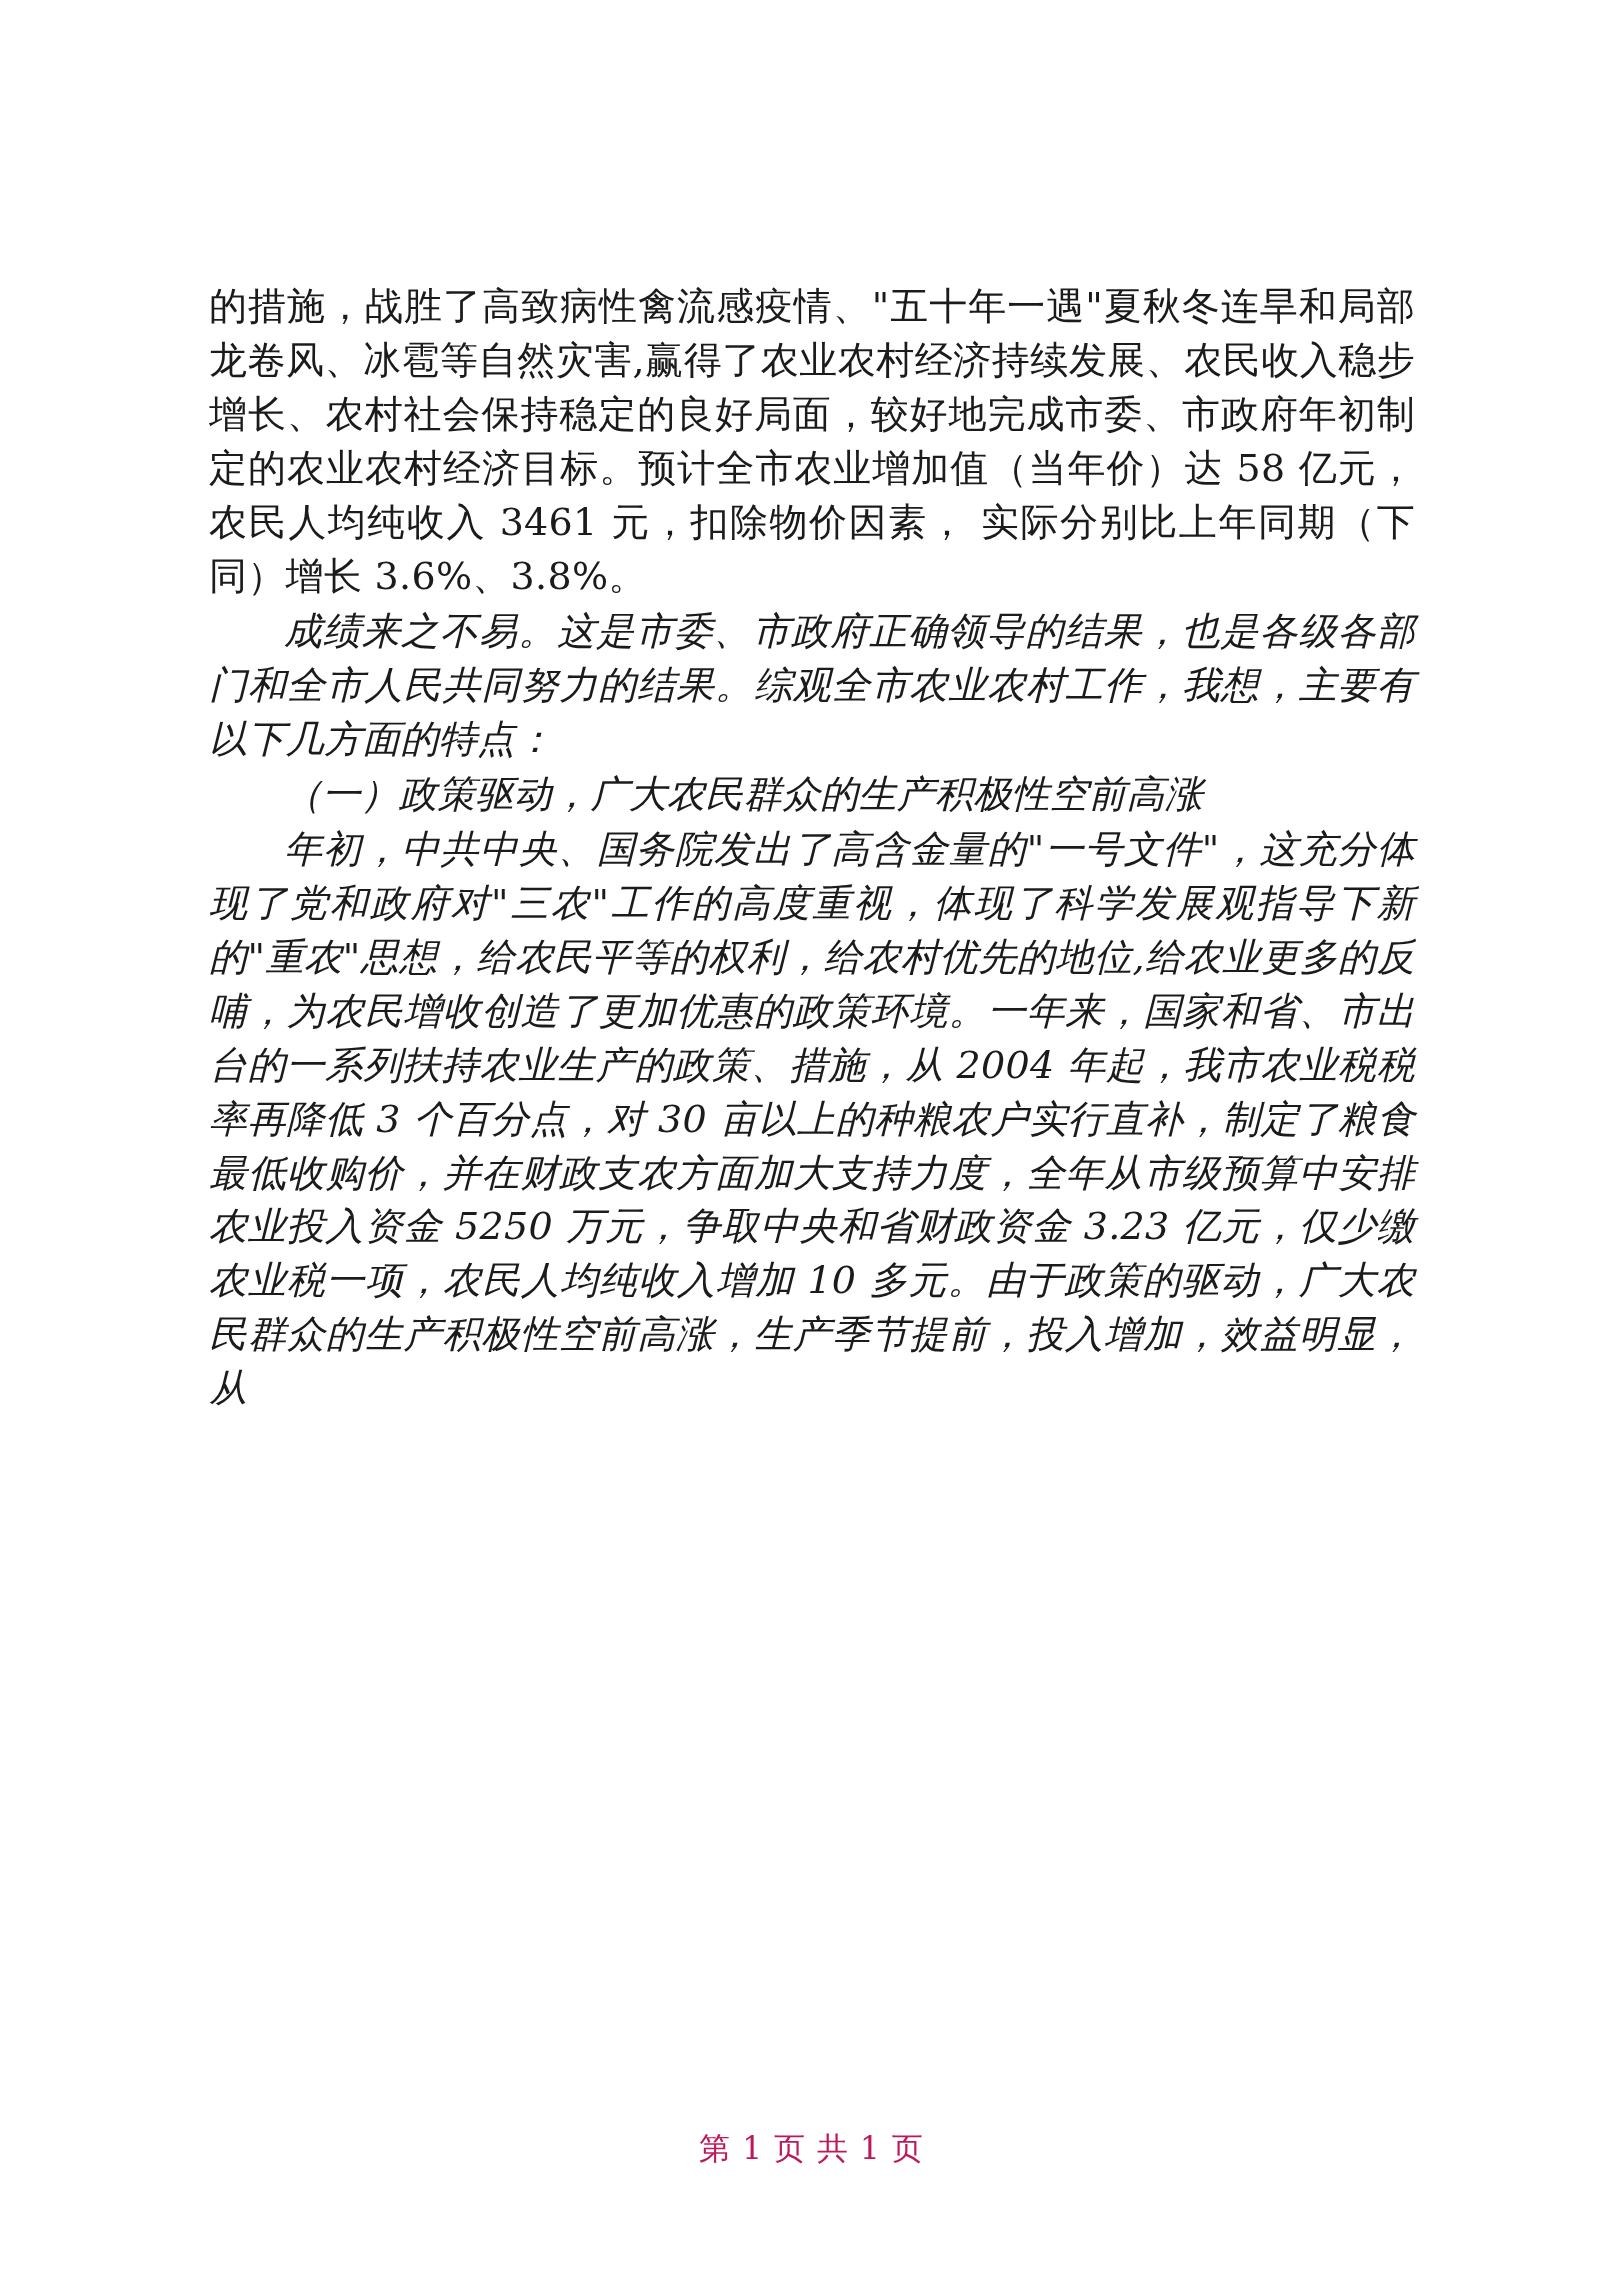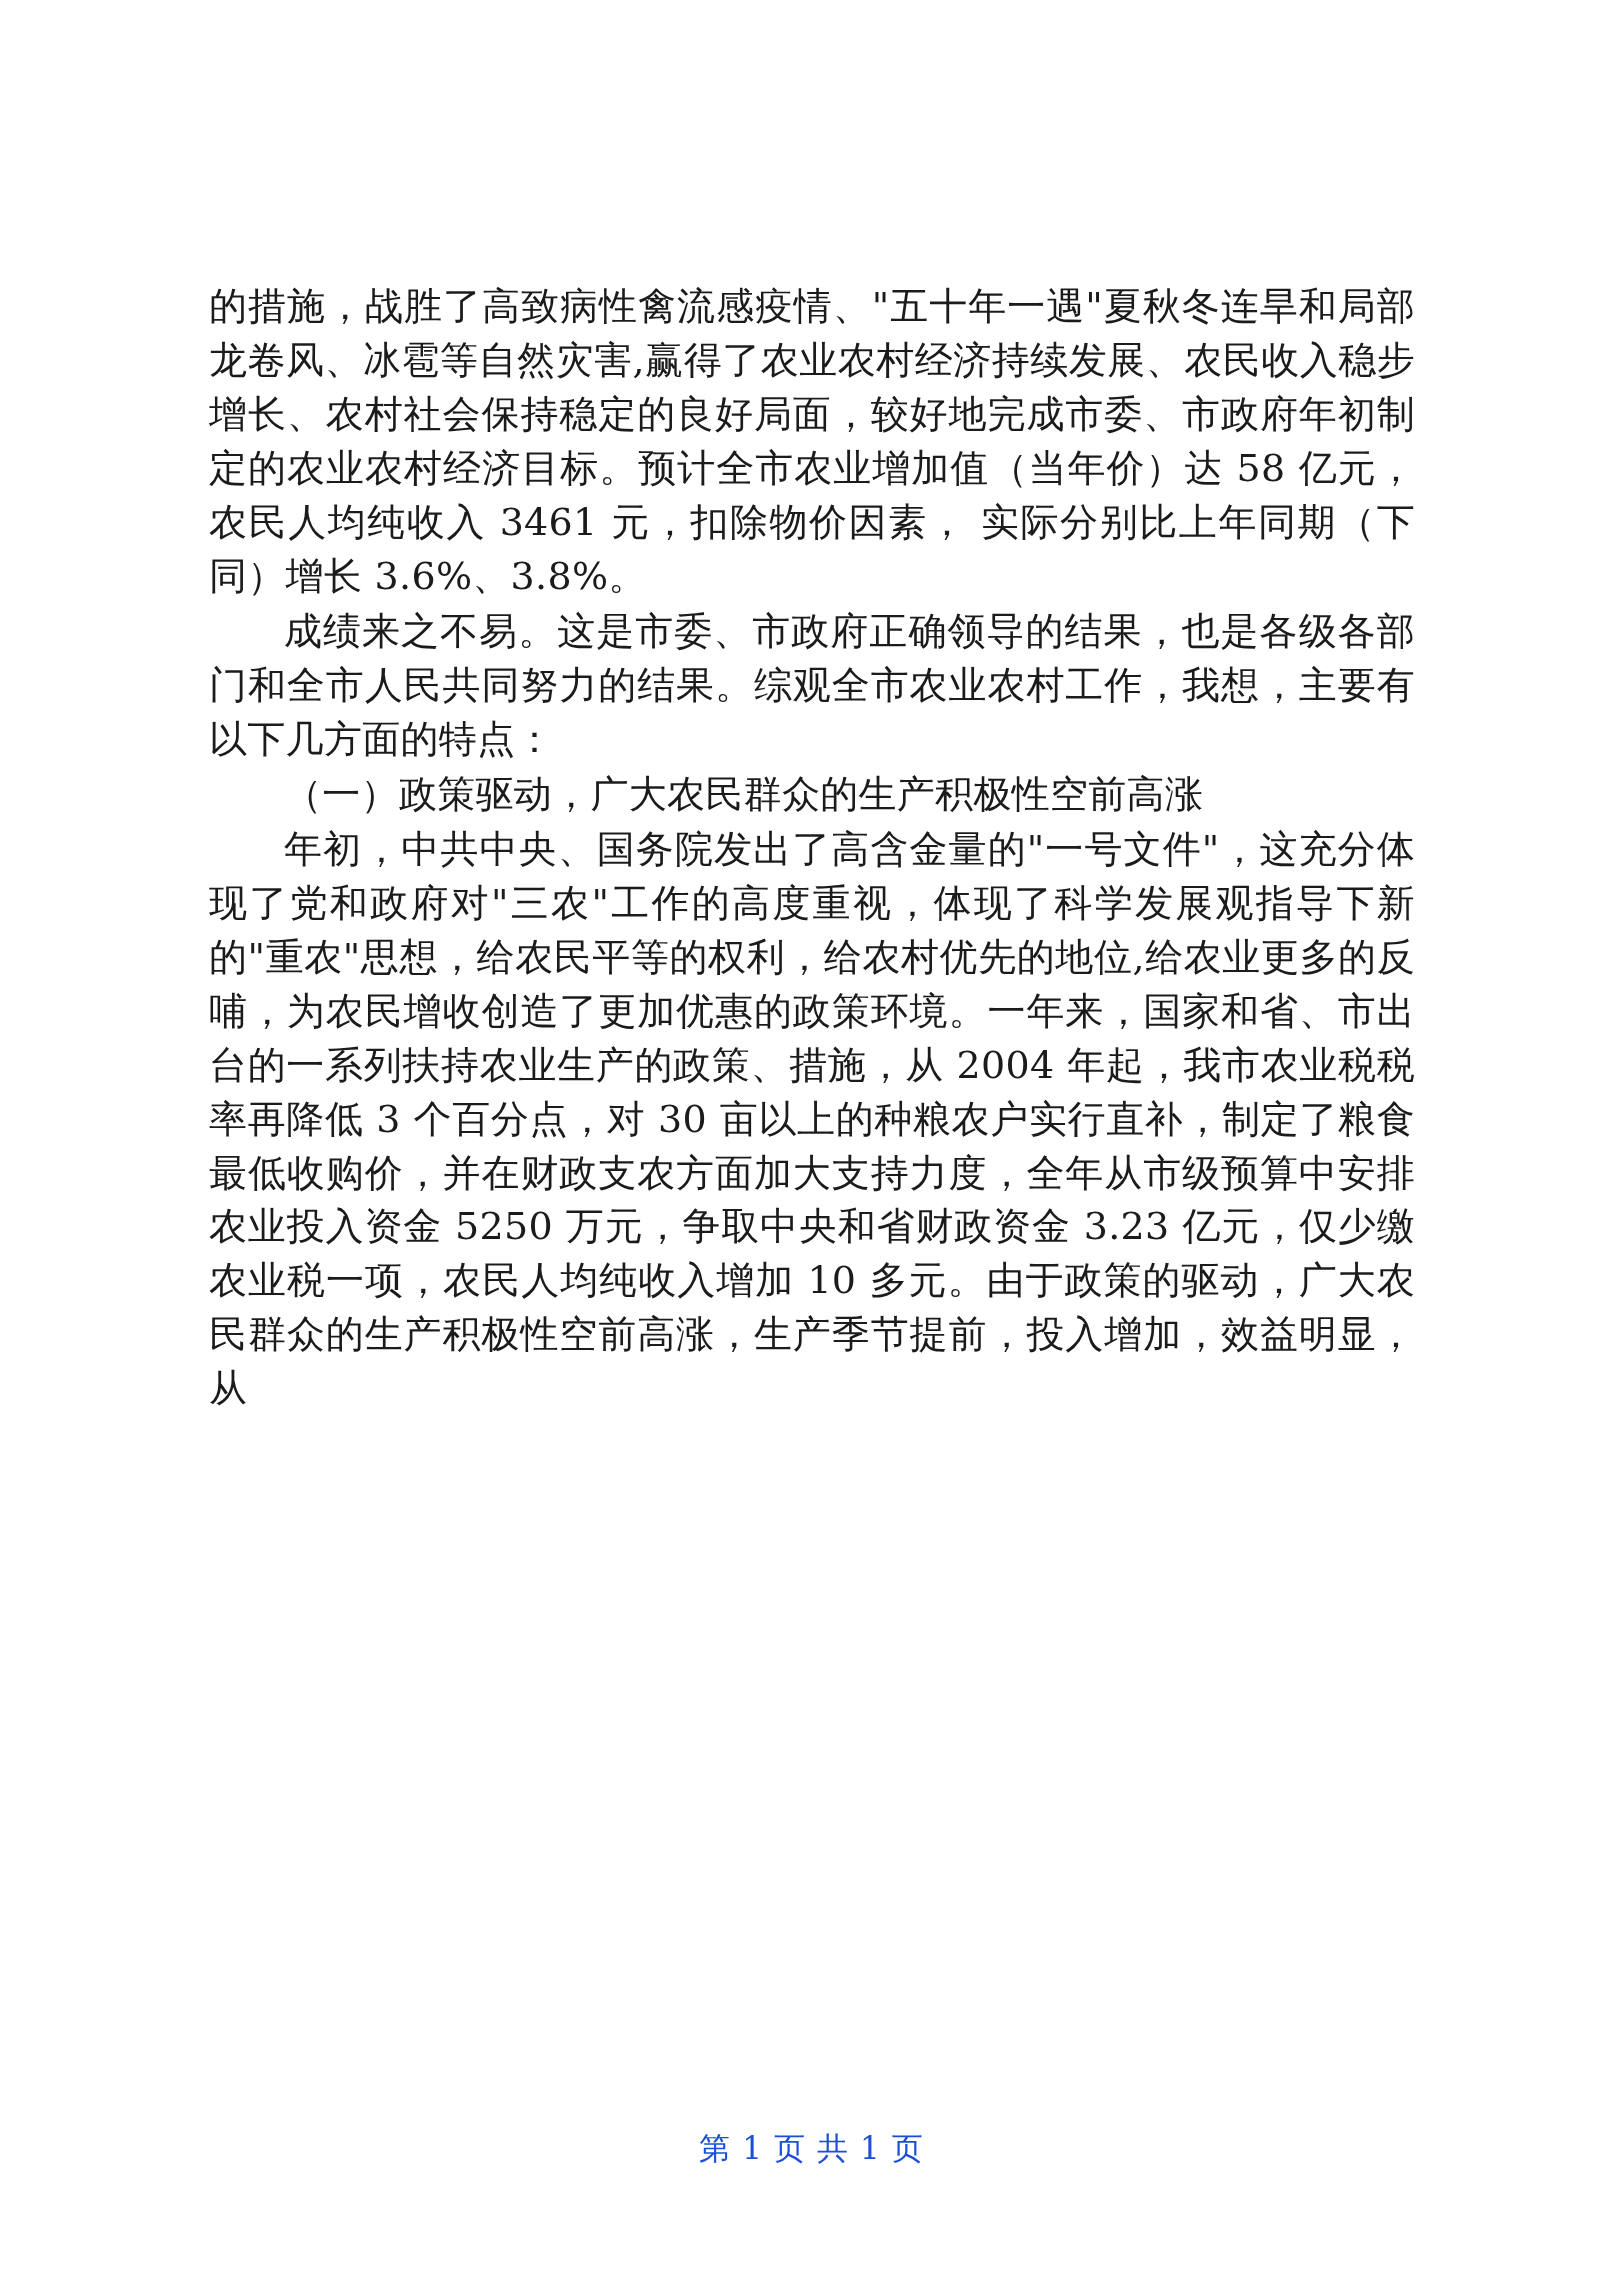--- a/index.html
+++ b/index.html
@@ -29,29 +29,30 @@
     line-height: 1.42;
     color: #1b1b1b;
     text-align: justify;
     text-justify: inter-character;
     letter-spacing: 0.3px;
     margin: 0 0 1.1px 0;
     white-space: pre-wrap;
   }
   .indent {
     text-indent: 75px;
+    font-style: italic;
   }
   .footer {
     position: absolute;
     left: 0;
     top: 2128px;
     width: 100%;
     text-align: center;
     font-size: 31px;
-    color: #1d4ed8;
+    color: #be185d;
     letter-spacing: 1.1px;
   }
 </style>
 </head>
 <body>
 
 <div class="page">
 
   <div class="content">
     <p class="para">的措施，战胜了高致病性禽流感疫情、"五十年一遇"夏秋冬连旱和局部龙卷风、冰雹等自然灾害,赢得了农业农村经济持续发展、农民收入稳步增长、农村社会保持稳定的良好局面，较好地完成市委、市政府年初制定的农业农村经济目标。预计全市农业增加值（当年价）达 58 亿元，农民人均纯收入 3461 元，扣除物价因素， 实际分别比上年同期（下同）增长 3.6%、3.8%。</p>

